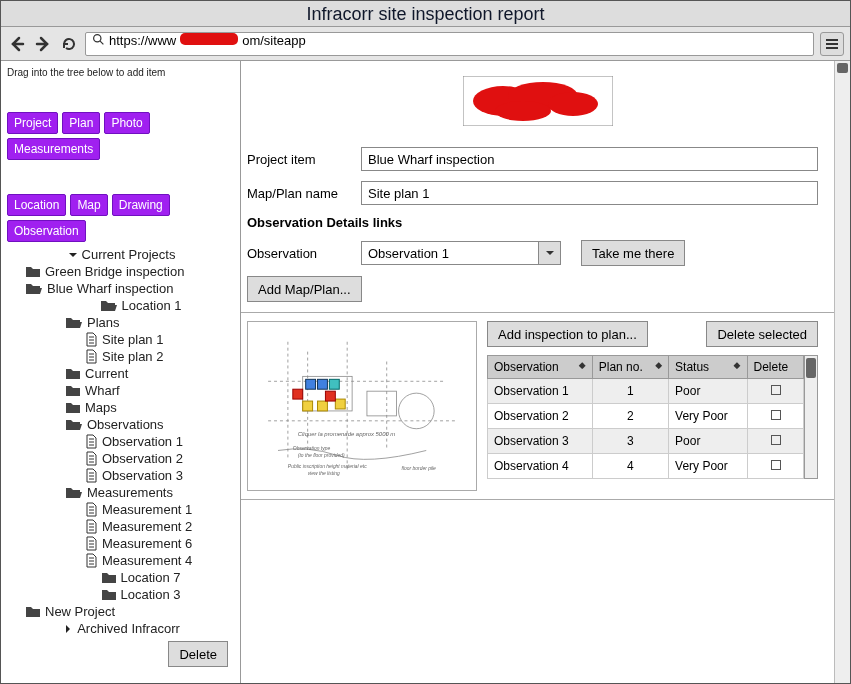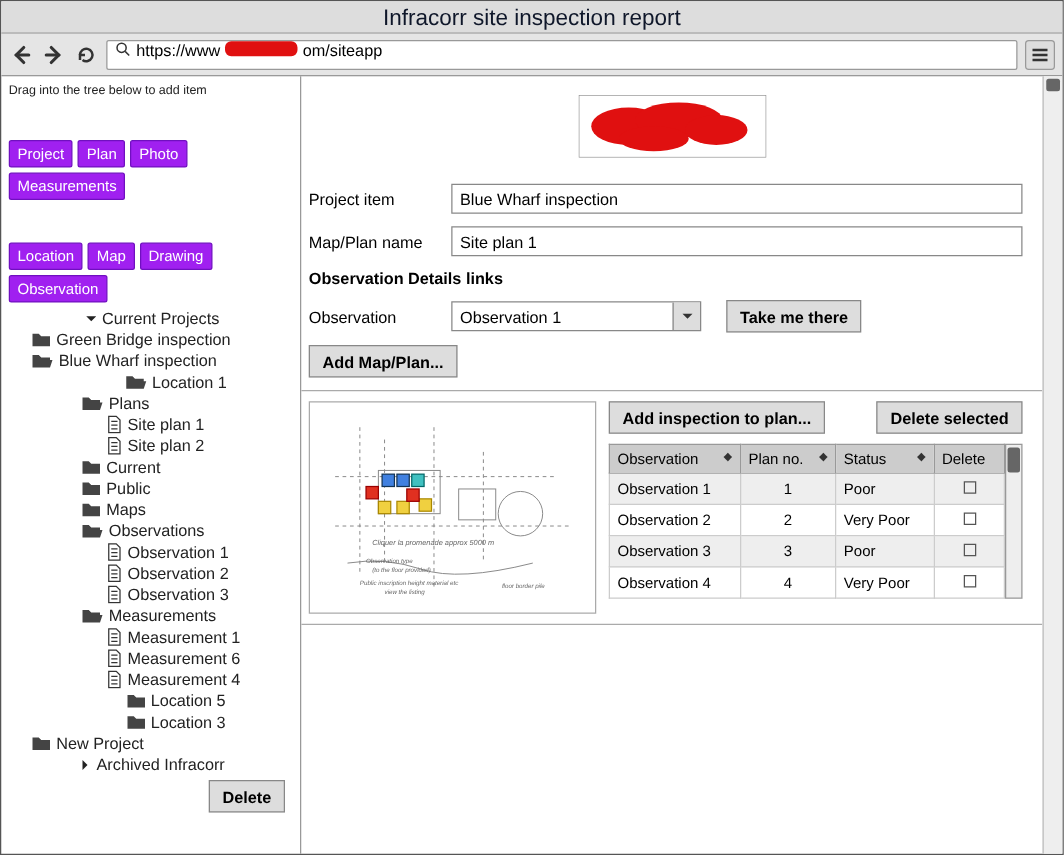--- a/index.html
+++ b/index.html
@@ -37,21 +37,21 @@
   .logo-redact { width: 150px; height: 50px; position:relative;}
   
   .form-area { padding: 6px 16px 10px 6px; font-size: 13px; border-bottom: 1px solid #aaa;}
   .form-row { display: flex; align-items: center; margin-bottom: 10px; }
   .form-label { width: 114px; }
   .text-input { flex:1; height: 24px; border: 1px solid #888; padding: 0 6px; font-size: 13px; background:#fff;}
   .section-head { font-weight: bold; margin: 8px 0 10px 0; }
   .dropdown { width: 200px; height: 24px; border: 1px solid #888; display: flex; align-items: center; background:#fff;}
   .dropdown-text { flex:1; padding:0 6px; }
   .dropdown-btn { width:22px; height:22px; background:#ddd; border-left:1px solid #888; display:flex; align-items:center; justify-content:center;}
-  .btn { height: 26px; background: #ddd; border: 1px solid #888; padding: 0 10px; font-size: 13px; cursor: pointer; display:inline-flex; align-items:center;font-weight:bold;}
+  .btn { height: 26px; background: #ddd; border: 1px solid #888; padding: 0 10px; font-size: 13px; cursor: pointer; display:inline-flex; align-items:center;}
   
   .lower-area { display:flex; padding: 8px 16px 8px 6px; gap:10px; border-bottom:1px solid #aaa; }
   .map-thumb { width: 230px; height: 170px; border: 1px solid #aaa; background:#fff; position:relative; overflow:hidden;}
   .obs-panel { flex:1; }
   .obs-top-btns { display:flex; gap:20px; margin-bottom:8px;}
   
   table.obs { width: 100%; border-collapse: collapse; font-size: 12px; }
   table.obs th { background: #ccc; border: 1px solid #999; padding: 4px 6px; text-align: left; font-weight: normal; position:relative;}
   table.obs td { border: 1px solid #ccc; padding: 5px 6px; }
   table.obs tr:nth-child(odd) td { background:#eee;}
@@ -177,21 +177,21 @@
       <div class="tree-item indent-3">
         <svg width="16" height="13" viewBox="0 0 16 13">
             <path d="M1 3 L1 12 L15 12 L15 4 L8 4 L6 2 L1 2 Z" fill="#444"></path>
           </svg>
         <span class="tree-label">Current</span>
       </div>
       <div class="tree-item indent-3">
         <svg width="16" height="13" viewBox="0 0 16 13">
             <path d="M1 3 L1 12 L15 12 L15 4 L8 4 L6 2 L1 2 Z" fill="#444"></path>
           </svg>
-        <span class="tree-label">Public</span>
+        <span class="tree-label">Wharf</span>
       </div>
       <div class="tree-item indent-3">
         <svg width="16" height="13" viewBox="0 0 16 13">
             <path d="M1 3 L1 12 L15 12 L15 4 L8 4 L6 2 L1 2 Z" fill="#444"></path>
           </svg>
         <span class="tree-label">Maps</span>
       </div>
       <div class="tree-item indent-3">
         <svg width="18" height="13" viewBox="0 0 18 13">
             <path d="M1 2 L6 2 L8 4 L15 4 L15 6 L3 6 L1 12 L1 2 Z M3 6 L17 6 L15 12 L1 12 Z" fill="#444"></path>
@@ -240,36 +240,45 @@
           </svg>
         <span class="tree-label">Measurement 1</span>
       </div>
       <div class="tree-item indent-4">
         <svg width="13" height="15" viewBox="0 0 13 15">
             <path d="M2 1 L8 1 L11 4 L11 14 L2 14 Z" fill="none" stroke="#333"></path>
             <line x1="4" y1="5" x2="9" y2="5" stroke="#333"></line>
             <line x1="4" y1="8" x2="9" y2="8" stroke="#333"></line>
             <line x1="4" y1="11" x2="9" y2="11" stroke="#333"></line>
           </svg>
+        <span class="tree-label">Measurement 2</span>
+      </div>
+      <div class="tree-item indent-4">
+        <svg width="13" height="15" viewBox="0 0 13 15">
+            <path d="M2 1 L8 1 L11 4 L11 14 L2 14 Z" fill="none" stroke="#333"></path>
+            <line x1="4" y1="5" x2="9" y2="5" stroke="#333"></line>
+            <line x1="4" y1="8" x2="9" y2="8" stroke="#333"></line>
+            <line x1="4" y1="11" x2="9" y2="11" stroke="#333"></line>
+          </svg>
         <span class="tree-label">Measurement 6</span>
       </div>
       <div class="tree-item indent-4">
         <svg width="13" height="15" viewBox="0 0 13 15">
             <path d="M2 1 L8 1 L11 4 L11 14 L2 14 Z" fill="none" stroke="#333"></path>
             <line x1="4" y1="5" x2="9" y2="5" stroke="#333"></line>
             <line x1="4" y1="8" x2="9" y2="8" stroke="#333"></line>
             <line x1="4" y1="11" x2="9" y2="11" stroke="#333"></line>
           </svg>
         <span class="tree-label">Measurement 4</span>
       </div>
       <div class="tree-item indent-2">
         <svg width="16" height="13" viewBox="0 0 16 13">
             <path d="M1 3 L1 12 L15 12 L15 4 L8 4 L6 2 L1 2 Z" fill="#444"></path>
           </svg>
-        <span class="tree-label">Location 5</span>
+        <span class="tree-label">Location 7</span>
       </div>
       <div class="tree-item indent-2">
         <svg width="16" height="13" viewBox="0 0 16 13">
             <path d="M1 3 L1 12 L15 12 L15 4 L8 4 L6 2 L1 2 Z" fill="#444"></path>
           </svg>
         <span class="tree-label">Location 3</span>
       </div>
       <div class="tree-item indent-1">
         <svg width="16" height="13" viewBox="0 0 16 13">
             <path d="M1 3 L1 12 L15 12 L15 4 L8 4 L6 2 L1 2 Z" fill="#444"></path>

